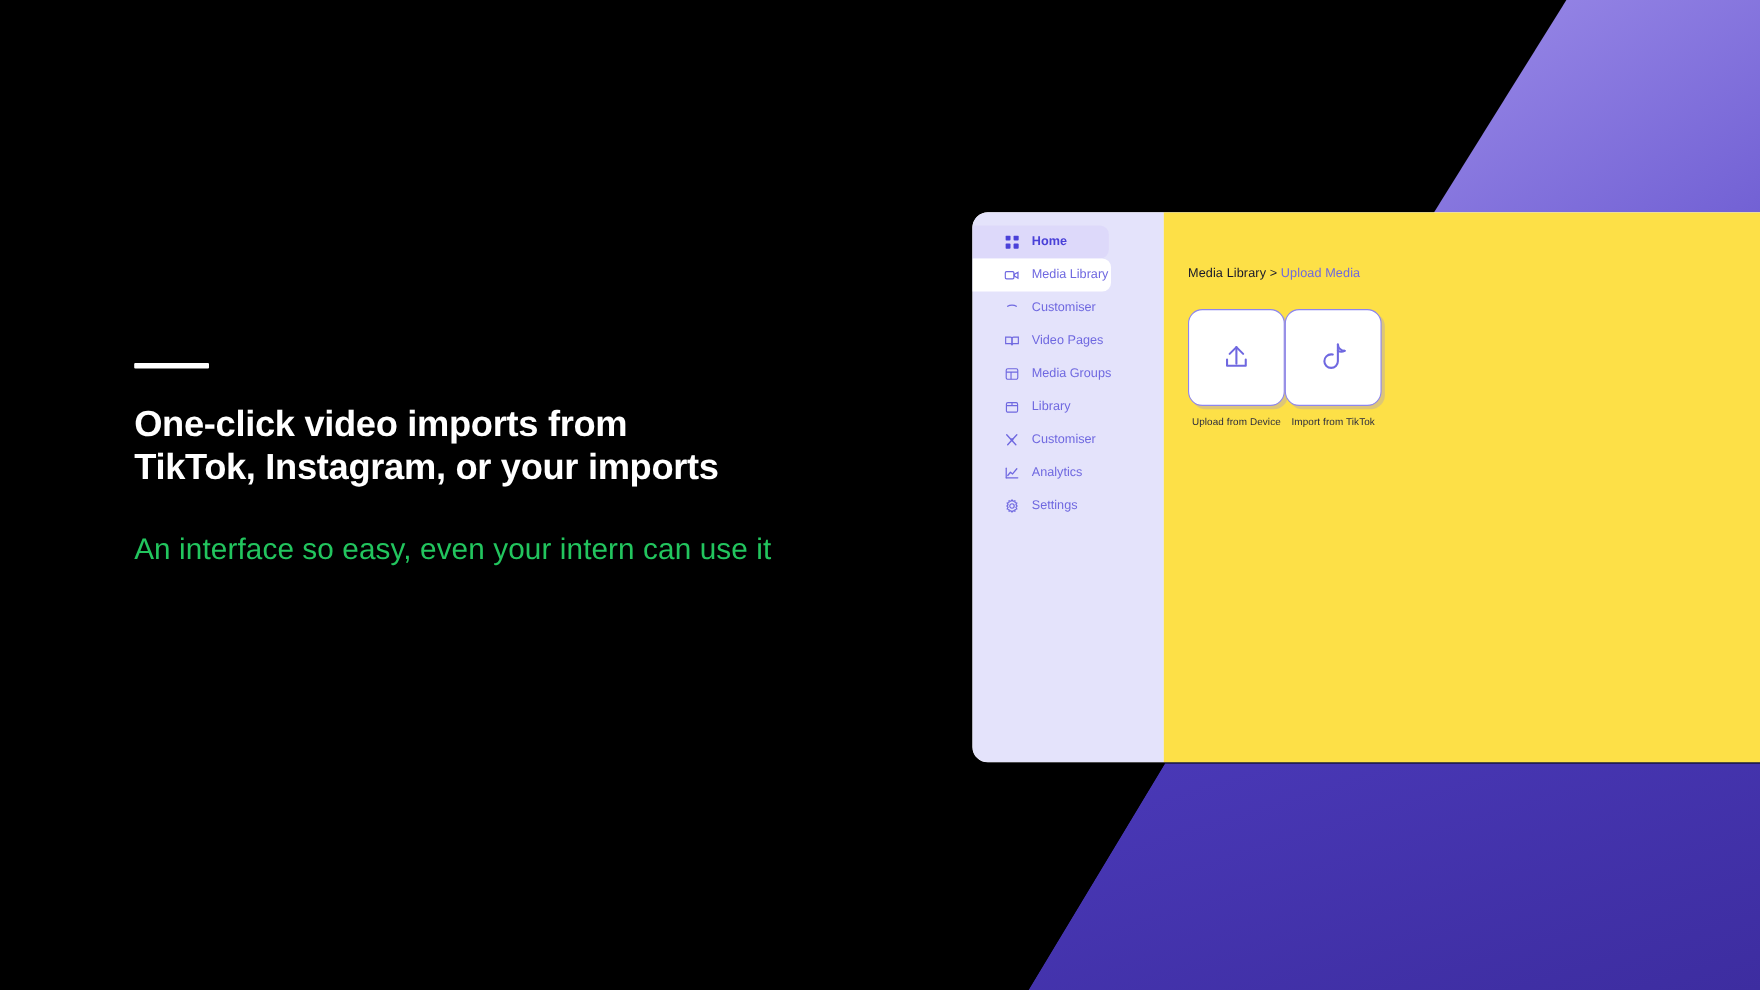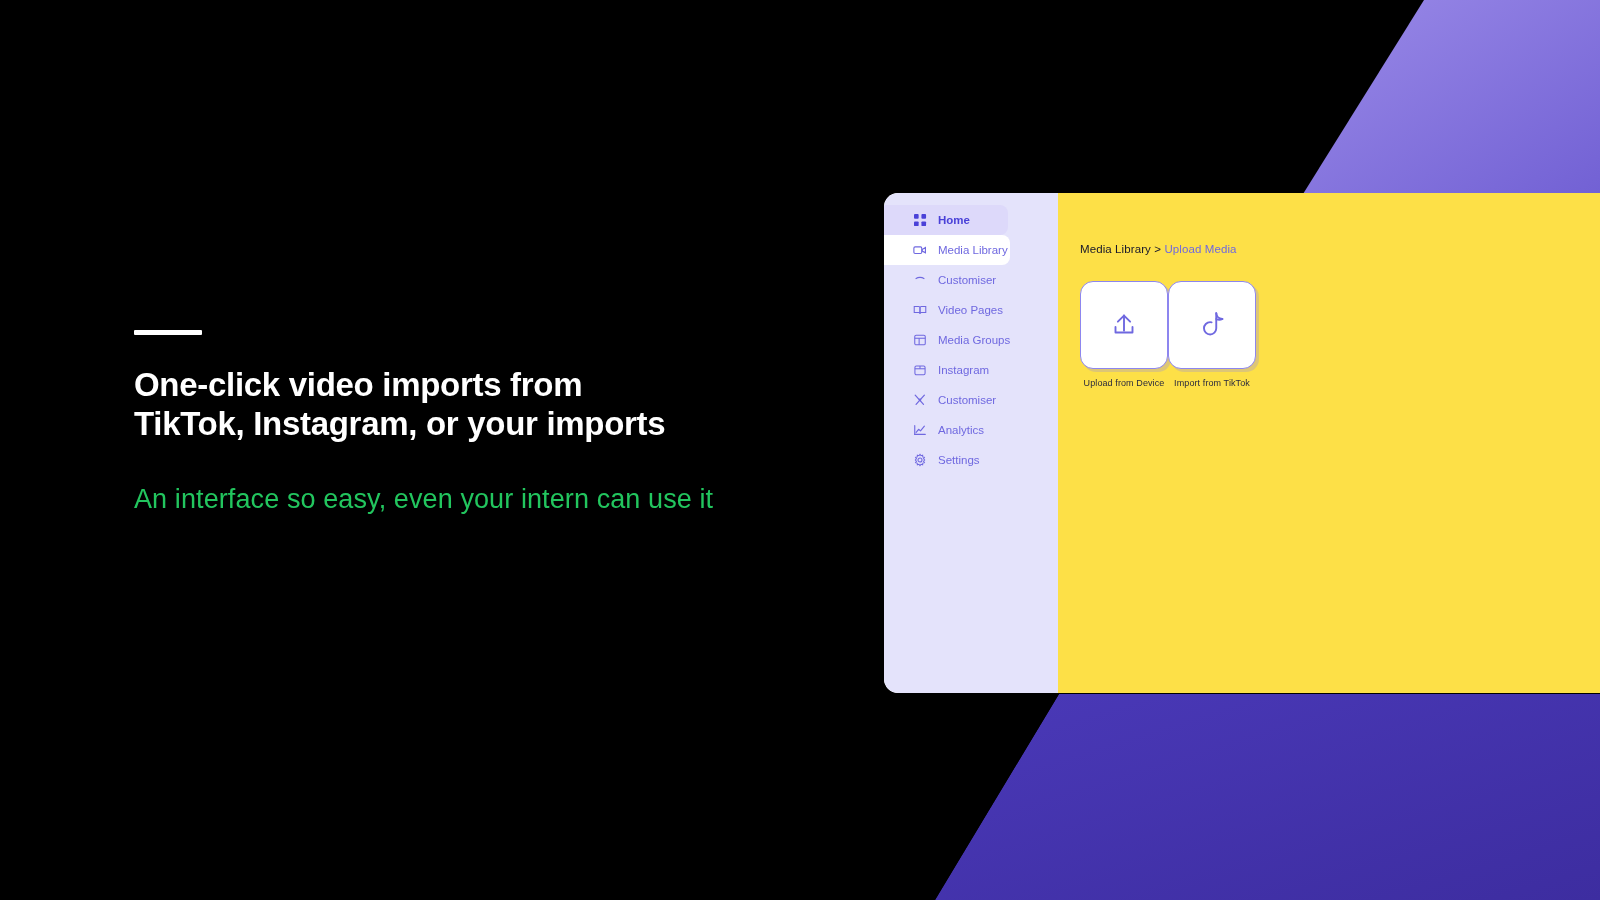--- a/index.html
+++ b/index.html
@@ -11,21 +11,21 @@
   }
   .stage { position: relative; width: 1600px; height: 900px; background: #000; overflow: hidden; }
 
   
   .shape-top-right {
     position: absolute; top: 0; left: 0; width: 1600px; height: 900px;
     pointer-events: none;
   }
 
   
-  .hero { position: absolute; left: 134px; top: 330px; width: 660px; }
+  .hero { position: absolute; left: 122px; top: 330px; width: 660px; }
   .hero-rule {
     width: 68px; height: 5px; background: #ffffff; border-radius: 1px;
     margin-bottom: 30px;
   }
   .hero-title {
     color: #ffffff;
     font-size: 33px;
     line-height: 39px;
     font-weight: 700;
     letter-spacing: -0.3px;
@@ -224,21 +224,21 @@
         </div>
 
         <div class="nav-item">
           <span class="nico">
             <svg width="14" height="14" viewBox="0 0 16 16" fill="none" stroke="#6f68e0" stroke-width="1.2">
               <rect x="2.2" y="3.4" width="11.6" height="10" rx="1.6"></rect>
               <path d="M2.2 6.6 H13.8"></path>
               <path d="M8 3.4 V6.6"></path>
             </svg>
           </span>
-          <span>Instagram</span>
+          <span>Library</span>
         </div>
 
         <div class="nav-item">
           <span class="nico">
             <svg width="14" height="14" viewBox="0 0 16 16" fill="none" stroke="#6f68e0" stroke-width="1.4" stroke-linecap="round">
               <path d="M2.5 2.5 L12 13"></path>
               <path d="M13 2.5 L3.5 13"></path>
               <circle cx="8" cy="7.8" r="1.5" fill="#6f68e0" stroke="none"></circle>
             </svg>
           </span>

